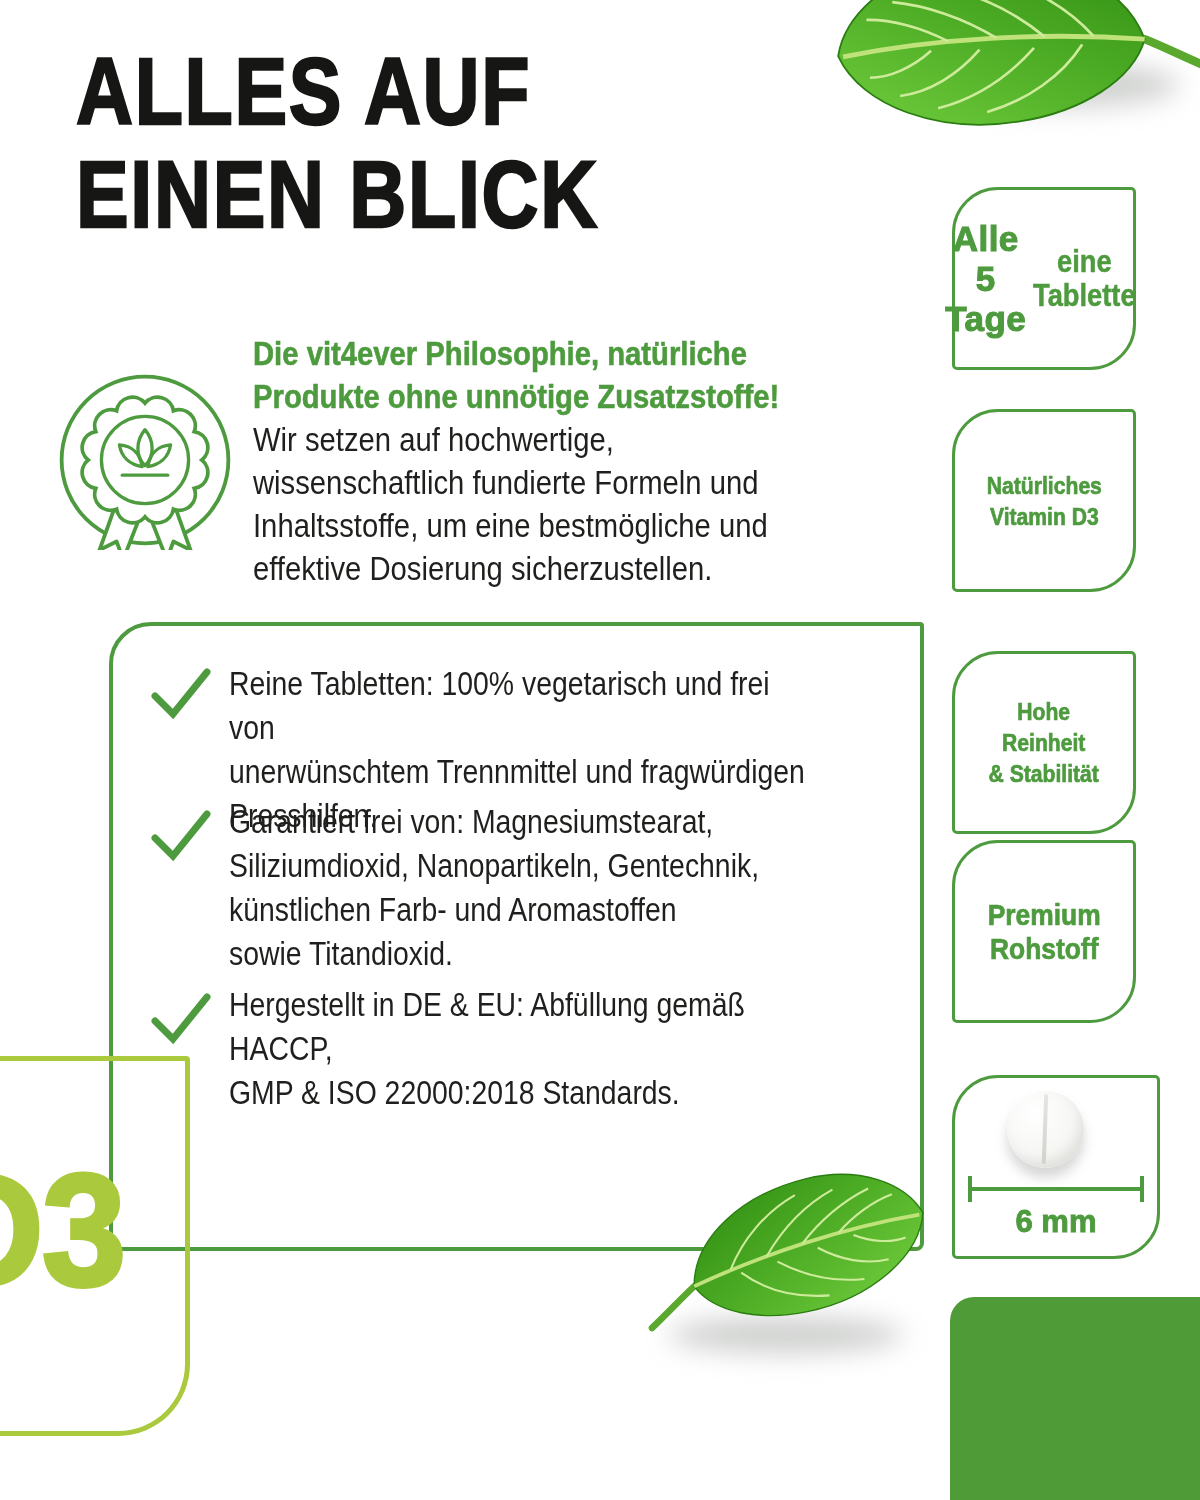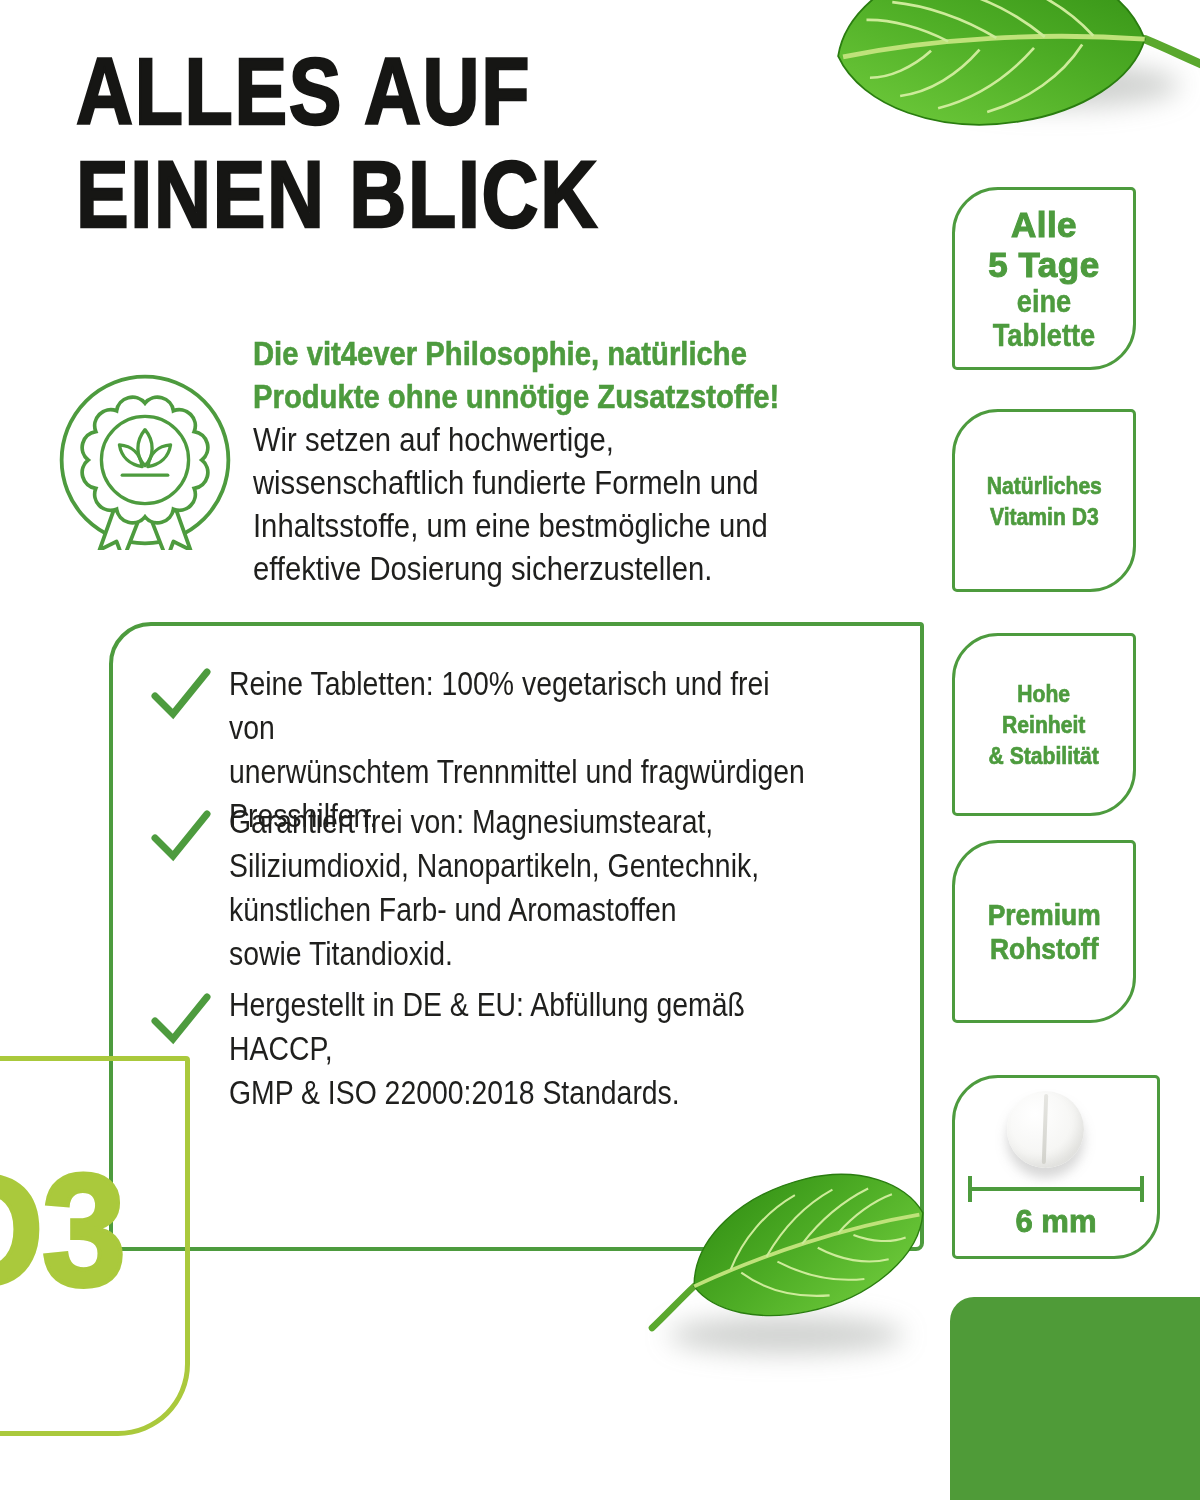--- a/index.html
+++ b/index.html
@@ -38,21 +38,21 @@
   .check-item-text{
     position:absolute;left:116px;width:690px;
     font-size:33px;line-height:44px;color:#1f1f1d;
   }
   .check-icon{position:absolute;left:36px;width:64px;height:56px;}
 
   
   .badge-box{
     left:952px;width:184px;height:183px;box-sizing:border-box;
     border:3px solid #4D9B3E;border-radius:46px 5px 46px 5px;
-    display:flex;flex-direction:column;align-items:center;justify-content:center;
+    display:flex;align-items:center;justify-content:center;
     text-align:center;color:#4D9B3E;
   }
   .badge-primary{font-size:35px;line-height:40px;font-weight:800;-webkit-text-stroke:1.1px #4D9B3E;letter-spacing:0.5px;}
   .badge-secondary{font-size:31px;line-height:34px;font-weight:700;-webkit-text-stroke:0.5px #4D9B3E;}
   .badge-label{font-size:24px;line-height:31px;font-weight:700;-webkit-text-stroke:0.7px #4D9B3E;}
 
   
   .tablet-box{left:952px;top:1075px;width:208px;height:184px;box-sizing:border-box;
     border:3px solid #4D9B3E;border-radius:46px 5px 46px 5px;}
   .tablet{
@@ -175,21 +175,21 @@
   <div class="badge-primary preline">Alle
 5 Tage</div>
   <div class="badge-secondary"><span class="condc">eine Tablette</span></div>
 </div>
 
 <div class="abs badge-box" style="top:409px">
   <div class="badge-label preline"><span class="condc">Natürliches
 Vitamin D3</span></div>
 </div>
 
-<div class="abs badge-box" style="top:633px">
+<div class="abs badge-box" style="top:651px">
   <div class="badge-label preline"><span class="condc">Hohe
 Reinheit
 &amp; Stabilität</span></div>
 </div>
 
 <div class="abs badge-box" style="top:840px">
   <div class="badge-label preline" style="font-size:30px;line-height:34px"><span class="condc">Premium
 Rohstoff</span></div>
 </div>
 

